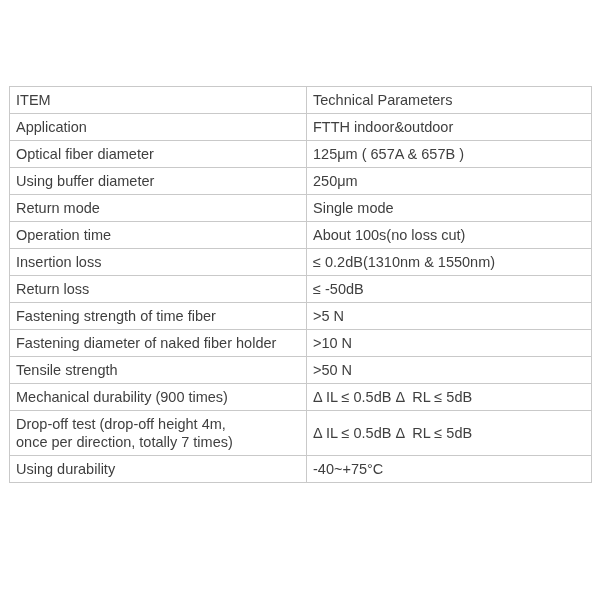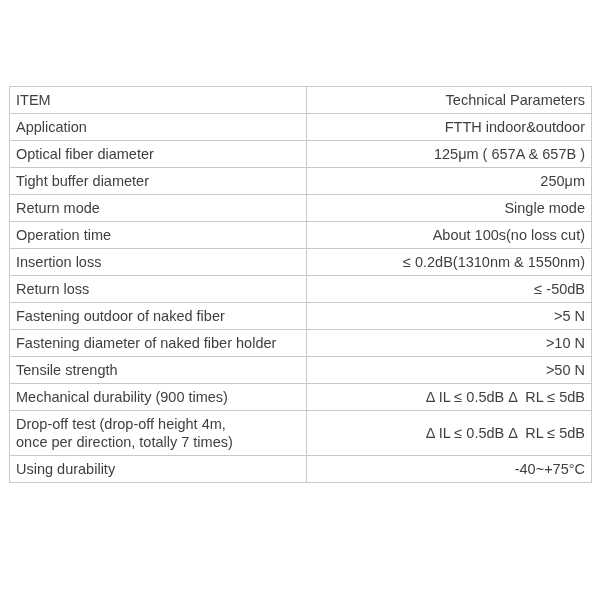--- a/index.html
+++ b/index.html
@@ -37,21 +37,20 @@
     vertical-align: middle;
     background: #ffffff;
     overflow: hidden;
   }
   td.col-item {
     width: 284px;
     white-space: pre-line;
   }
   td.col-value {
     white-space: pre-wrap;
-    text-align: right;
   }
   tr.row-tall td {
     height: 36px;
   }
 </style>
 </head>
 <body>
 
 <div class="screen">
   <div class="table-wrap">
@@ -63,41 +62,41 @@
         </tr>
         <tr>
           <td class="col-item">Application</td>
           <td class="col-value">FTTH indoor&amp;outdoor</td>
         </tr>
         <tr>
           <td class="col-item">Optical fiber diameter</td>
           <td class="col-value">125μm ( 657A &amp; 657B )</td>
         </tr>
         <tr>
-          <td class="col-item">Tight buffer diameter</td>
+          <td class="col-item">Using buffer diameter</td>
           <td class="col-value">250μm</td>
         </tr>
         <tr>
           <td class="col-item">Return mode</td>
           <td class="col-value">Single mode</td>
         </tr>
         <tr>
           <td class="col-item">Operation time</td>
           <td class="col-value">About 100s(no loss cut)</td>
         </tr>
         <tr>
           <td class="col-item">Insertion loss</td>
           <td class="col-value">≤ 0.2dB(1310nm &amp; 1550nm)</td>
         </tr>
         <tr>
           <td class="col-item">Return loss</td>
           <td class="col-value">≤ -50dB</td>
         </tr>
         <tr>
-          <td class="col-item">Fastening outdoor of naked fiber</td>
+          <td class="col-item">Fastening strength of time fiber</td>
           <td class="col-value">&gt;5 N</td>
         </tr>
         <tr>
           <td class="col-item">Fastening diameter of naked fiber holder</td>
           <td class="col-value">&gt;10 N</td>
         </tr>
         <tr>
           <td class="col-item">Tensile strength</td>
           <td class="col-value">&gt;50 N</td>
         </tr>

